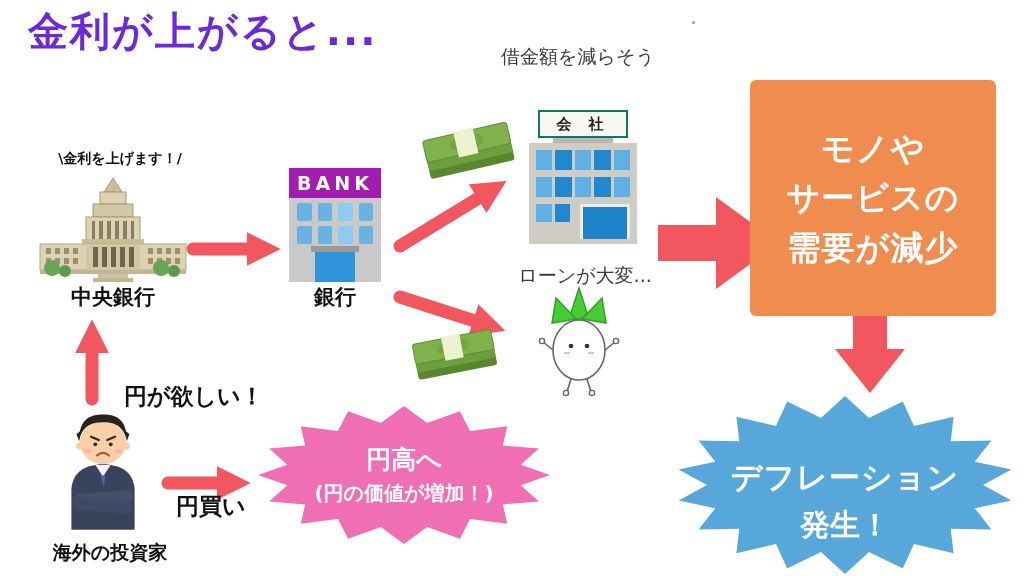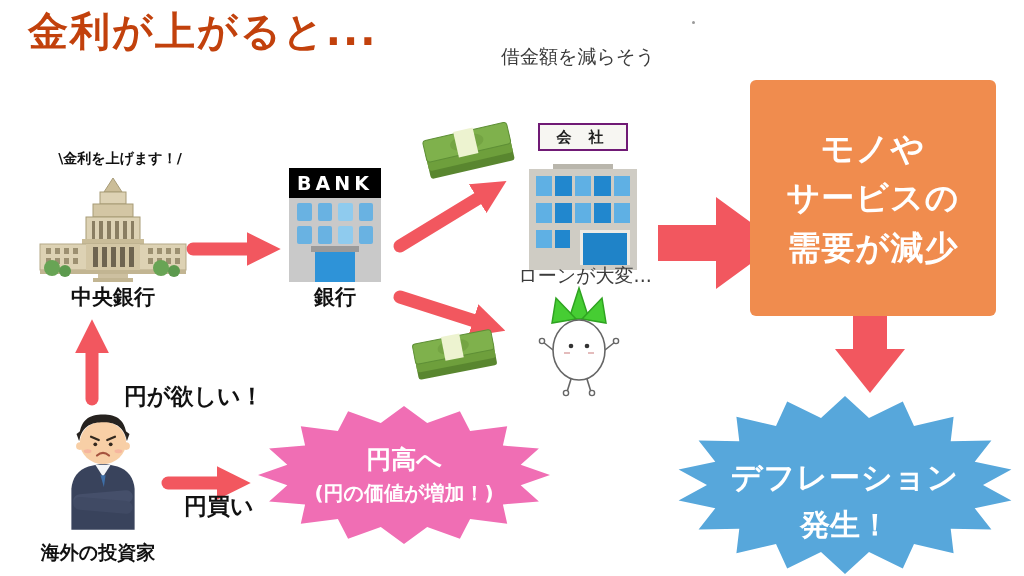--- a/index.html
+++ b/index.html
@@ -3,47 +3,47 @@
 <meta charset="utf-8">
 <style>
   html,body { margin:0; padding:0; background:#ffffff; }
   .canvas {
     position:relative; width:1024px; height:576px; background:#ffffff;
     overflow:hidden; font-family:"DejaVu Sans","Liberation Sans",sans-serif;
   }
   .abs { position:absolute; }
 
   
-  .title { left:28px; top:4px; font-size:40px; font-weight:800; color:#c2410c; letter-spacing:2px; z-index:3; }
+  .title { left:28px; top:4px; font-size:40px; font-weight:800; color:#6d28d9; letter-spacing:2px; z-index:3; }
   .cb-speech { left:20px; top:150px; width:200px; text-align:center; font-size:14px; font-weight:700; color:#111; z-index:3; }
   .node-label { text-align:center; font-size:21px; font-weight:800; color:#111; z-index:3; }
   .lbl-cb { left:38px; top:283px; width:150px; }
   .lbl-bank { left:289px; top:283px; width:92px;text-align:center; }
-  .lbl-investor { left:16px; top:540px; width:164px; font-size:19px; }
+  .lbl-investor { left:28px; top:540px; width:164px; font-size:19px; }
   .thought { text-align:center; font-size:19px; color:#3b3b3b; line-height:1.3; z-index:3; }
   .thought-company { left:458px; top:44px; width:240px; }
   .thought-loan { left:500px; top:263px; width:170px; }
   .speech-bold { font-size:23px; font-weight:800; color:#111; z-index:3; }
   .sp-want { left:124px; top:381px; }
-  .sp-buy  { left:184px; top:491px; }
+  .sp-buy  { left:176px; top:491px; }
 
   
   .bank { left:289px; top:168px; width:92px; height:114px; z-index:2; }
-  .bank .sign { height:30px; background:#000000; color:#fff; font-weight:800; font-size:19px;
+  .bank .sign { height:30px; background:#a21caf; color:#fff; font-weight:800; font-size:19px;
                 letter-spacing:4px; display:flex; align-items:center; justify-content:center; }
   .bank .body { height:84px; background:#C9C9C9; position:relative; }
   .bank .row { display:flex; padding:5px 8px 0 8px; gap:6px; }
   .bank .row .w { flex:1; height:18px; background:#69B2E2; border-radius:2px; }
   .bank .row .w:nth-child(3) { background:#8FCBEE; }
   .bank .lintel { position:absolute; left:22px; bottom:30px; width:48px; height:6px; background:#9A9A9A; }
   .bank .door { position:absolute; left:26px; bottom:0; width:40px; height:30px; background:#2E93D8; }
 
   
   .company { left:529px; top:110px; width:108px; height:134px; z-index:2; }
-  .company .sign { margin:13px auto; width:86px; height:24px; background:#F7F6F2; border:2px solid #701a75;
+  .company .sign { margin:0 auto; width:86px; height:24px; background:#F7F6F2; border:2px solid #0f766e;
                    display:flex; align-items:center; justify-content:center;
                    font-size:15px; font-weight:800; color:#222; letter-spacing:6px; }
   .company .post { margin:0 auto; width:60px; height:5px; background:#B9B6AC; }
   .company .body { height:101px; background:#CFCCC4; position:relative; }
   .company .row { display:flex; padding:7px 7px 0 7px; gap:3px; }
   .company .row .w { flex:1; height:20px; }
   .company .row .w:nth-child(odd) { background:#5FB0E4; }
   .company .row .w:nth-child(even){ background:#2187CE; }
   .company .row3 { display:flex; padding:7px 7px 0 7px; gap:3px; }
   .company .smallw { width:34px; display:flex; gap:3px; }

